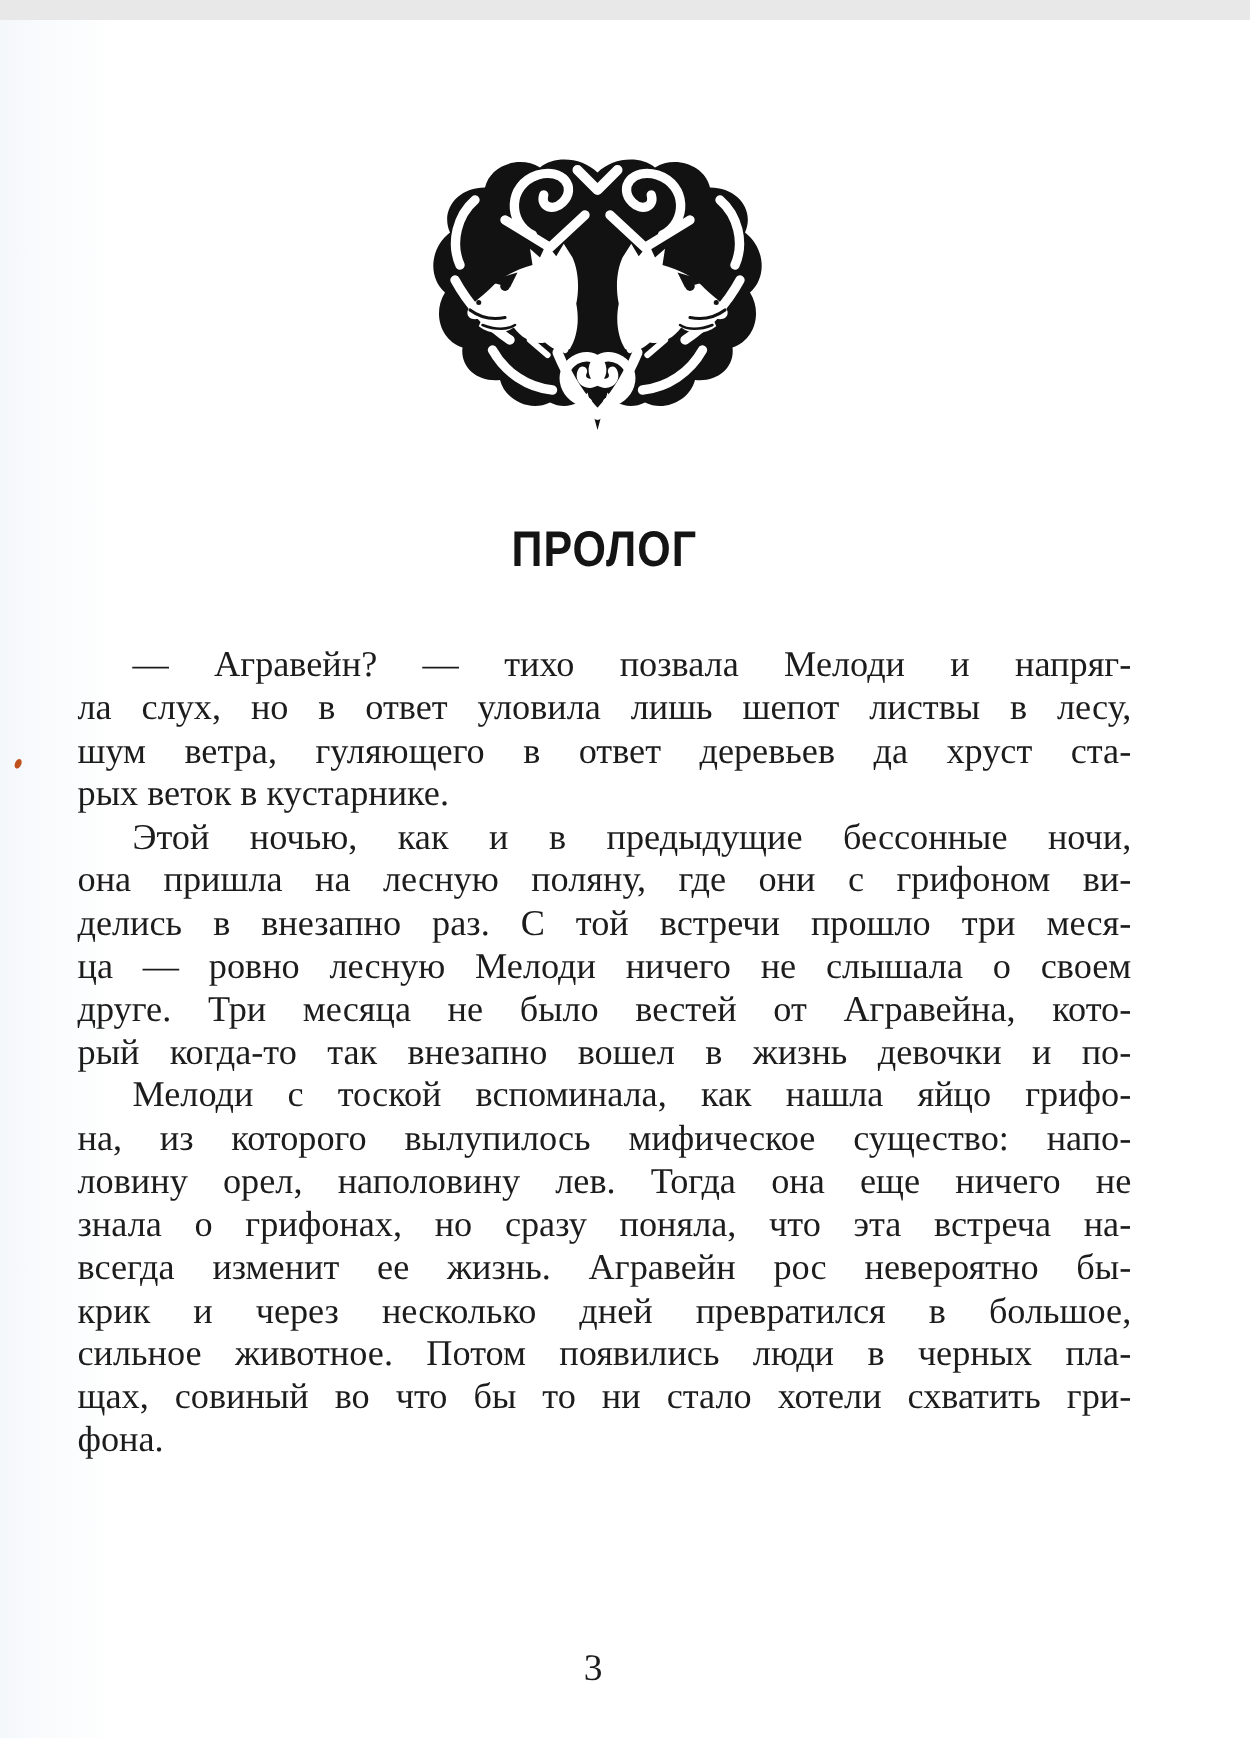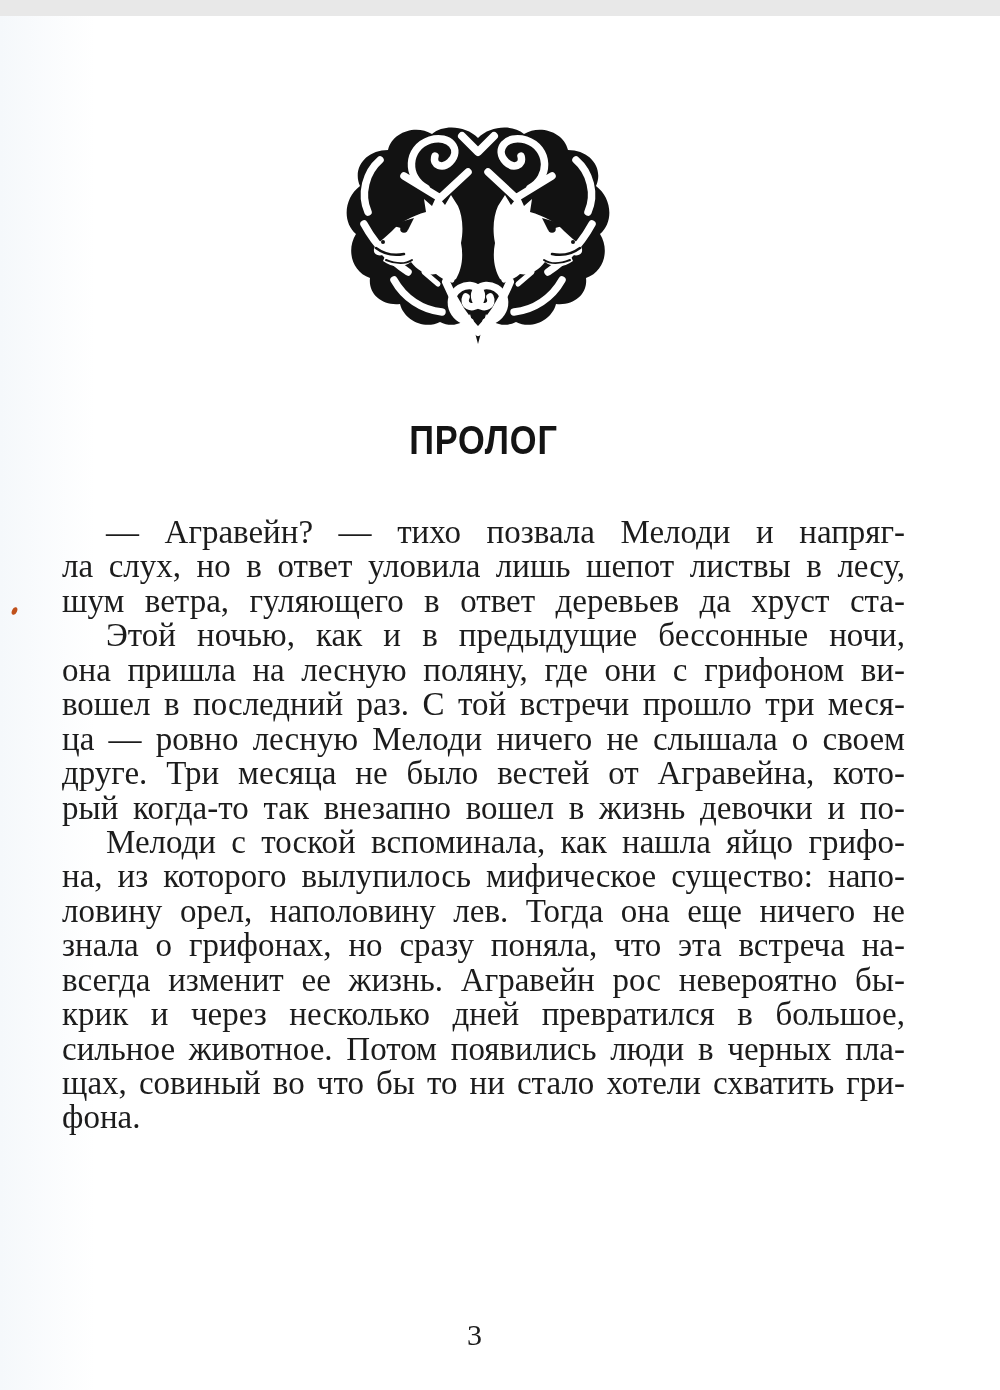--- a/index.html
+++ b/index.html
@@ -26,21 +26,21 @@
     font-family:"Liberation Sans", sans-serif;
     font-weight:700;
     font-size:40px;
     letter-spacing:1px;
     color:#141414;
     transform:scaleX(.86);
     transform-origin:center;
   }
   .body-text{
     position:absolute;left:62px;top:499px;width:843px;
-    font-size:33px;
+    font-size:29px;
     line-height:34.45px;
   }
   .line{
     text-align:justify;
     text-align-last:justify;
     height:34.45px;
     overflow:visible;
   }
   .line.first{ text-indent:44px; }
   .line.last{ text-align-last:left; }
@@ -116,25 +116,26 @@
     </svg>
   </div>
 
   <h1 class="title">ПРОЛОГ</h1>
 
   <div class="body-text">
       <div class="paragraph">
         <div class="line first">— Агравейн? — тихо позвала Мелоди и напряг-</div>
         <div class="line">ла слух, но в ответ уловила лишь шепот листвы в лесу,</div>
         <div class="line">шум ветра, гуляющего в ответ деревьев да хруст ста-</div>
+        <div class="line last">рых веток в кустарнике.</div>
       </div>
       <div class="paragraph">
         <div class="line first">Этой ночью, как и в предыдущие бессонные ночи,</div>
         <div class="line">она пришла на лесную поляну, где они с грифоном ви-</div>
-        <div class="line">вошел в последний раз. С той встречи прошло три меся-</div>
+        <div class="line">делись в внезапно раз. С той встречи прошло три меся-</div>
         <div class="line">ца — ровно лесную Мелоди ничего не слышала о своем</div>
         <div class="line">друге. Три месяца не было вестей от Агравейна, кото-</div>
         <div class="line">рый когда-то так внезапно вошел в жизнь девочки и по-</div>
       </div>
       <div class="paragraph">
         <div class="line first">Мелоди с тоской вспоминала, как нашла яйцо грифо-</div>
         <div class="line">на, из которого вылупилось мифическое существо: напо-</div>
         <div class="line">ловину орел, наполовину лев. Тогда она еще ничего не</div>
         <div class="line">знала о грифонах, но сразу поняла, что эта встреча на-</div>
         <div class="line">всегда изменит ее жизнь. Агравейн рос невероятно бы-</div>

